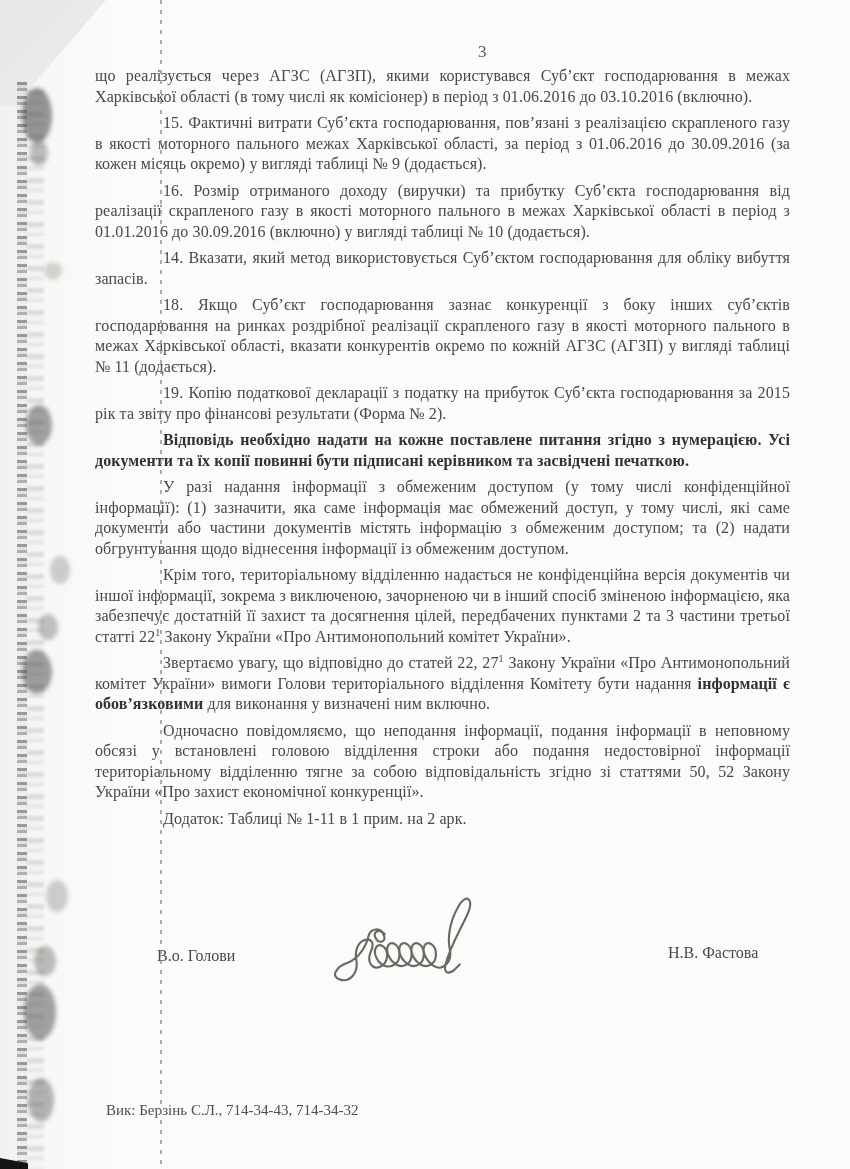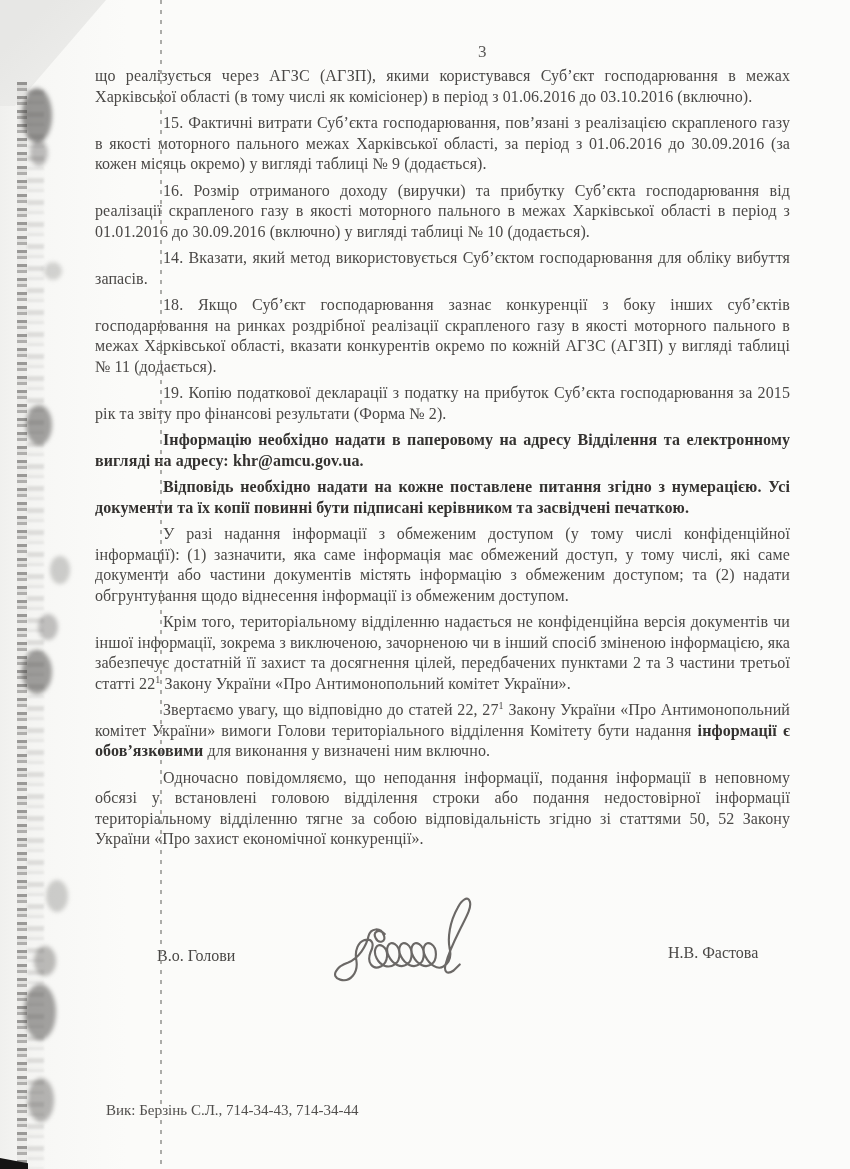--- a/index.html
+++ b/index.html
@@ -99,39 +99,39 @@
 
   <div class="pageno">3</div>
 
   <div class="doc-body">
     <p class="cont">що реалізується через АГЗС (АГЗП), якими користувався Суб’єкт господарювання в межах Харківської області (в тому числі як комісіонер) в період з 01.06.2016 до 03.10.2016 (включно).</p>
     <p>15. Фактичні витрати Суб’єкта господарювання, пов’язані з реалізацією скрапленого газу в якості моторного пального межах Харківської області, за період з 01.06.2016 до 30.09.2016 (за кожен місяць окремо) у вигляді таблиці № 9 (додається).</p>
     <p>16. Розмір отриманого доходу (виручки) та прибутку Суб’єкта господарювання від реалізації скрапленого газу в якості моторного пального в межах Харківської області в період з 01.01.2016 до 30.09.2016 (включно) у вигляді таблиці № 10 (додається).</p>
     <p>14. Вказати, який метод використовується Суб’єктом господарювання для обліку вибуття запасів.</p>
     <p>18. Якщо Суб’єкт господарювання зазнає конкуренції з боку інших суб’єктів господарювання на ринках роздрібної реалізації скрапленого газу в якості моторного пального в межах Харківської області, вказати конкурентів окремо по кожній АГЗС (АГЗП) у вигляді таблиці № 11 (додається).</p>
     <p>19. Копію податкової декларації з податку на прибуток Суб’єкта господарювання за 2015 рік та звіту про фінансові результати (Форма № 2).</p>
-    <p class="b">Інформацію необхідно надати в паперовому на адресу Відділення та електронному вигляді на адресу: khr@amcu.gov.ua.</p>
     <p class="b">Відповідь необхідно надати на кожне поставлене питання згідно з нумерацією. Усі документи та їх копії повинні бути підписані керівником та засвідчені печаткою.</p>
     <p>У разі надання інформації з обмеженим доступом (у тому числі конфіденційної інформації): (1) зазначити, яка саме інформація має обмежений доступ, у тому числі, які саме документи або частини документів містять інформацію з обмеженим доступом; та (2) надати обгрунтування щодо віднесення інформації із обмеженим доступом.</p>
     <p><span>Крім того, територіальному відділенню надається не конфіденційна версія документів чи іншої інформації, зокрема з виключеною, зачорненою чи в інший спосіб зміненою інформацією, яка забезпечує достатній її захист та досягнення цілей, передбачених пунктами 2 та 3 частини третьої статті 22</span><sup>1</sup><span> Закону України «Про Антимонопольний комітет України».</span></p>
     <p><span>Звертаємо увагу, що відповідно до статей 22, 27</span><sup>1</sup><span> Закону України «Про Антимонопольний комітет України» вимоги Голови територіального відділення Комітету бути надання </span><b>інформації є обов’язковими</b><span> для виконання у визначені ним включно.</span></p>
     <p>Одночасно повідомляємо, що неподання інформації, подання інформації в неповному обсязі у встановлені головою відділення строки або подання недостовірної інформації територіальному відділенню тягне за собою відповідальність згідно зі статтями 50, 52 Закону України «Про захист економічної конкуренції».</p>
+    <p>Додаток: Таблиці № 1-11 в 1 прим. на 2 арк.</p>
   </div>
 
   <span class="sig-title">В.о. Голови</span>
   <svg class="sig-svg" width="152" height="102" viewBox="0 0 150 100">
     <path fill="none" stroke="#5b5855" stroke-width="2.1" stroke-linecap="round" opacity="0.9" d="M56,52 C50,46 44,50 47,56 C50,62 58,60 55,53 C52,45 42,46 40,54
          C38,64 30,76 20,80 C8,84 2,94 12,97 C22,100 30,90 28,78 C26,68 30,60 36,58
          C44,56 46,62 42,70 C38,80 44,88 52,84 C60,80 60,68 54,64 C48,60 44,68 48,76
          C52,84 60,86 66,82 C72,78 72,66 66,62 C60,58 56,66 60,74 C64,82 72,86 78,82
          C84,78 84,66 78,62 C72,58 68,66 72,74 C76,82 84,86 90,82 C96,78 96,66 90,62
          C84,58 80,66 84,74 C88,82 96,86 102,82 C108,78 108,66 102,62 C96,58 92,66 96,74
          C100,82 108,88 114,84 C120,80 122,74 120,66 C118,56 120,40 128,26
          C132,18 138,14 140,20 C142,26 136,36 130,48 C124,60 118,74 116,82
          C114,90 118,92 124,88 L130,82"></path>
   </svg>
   <span class="sig-name">Н.В. Фастова</span>
 
   <div class="footer">
-    <div>Вик: Берзінь С.Л., 714-34-43, 714-34-44</div>
+    <div>Вик: Берзінь С.Л., 714-34-43, 714-34-32</div>
   </div>
 
 </div>
 
 </body></html>

